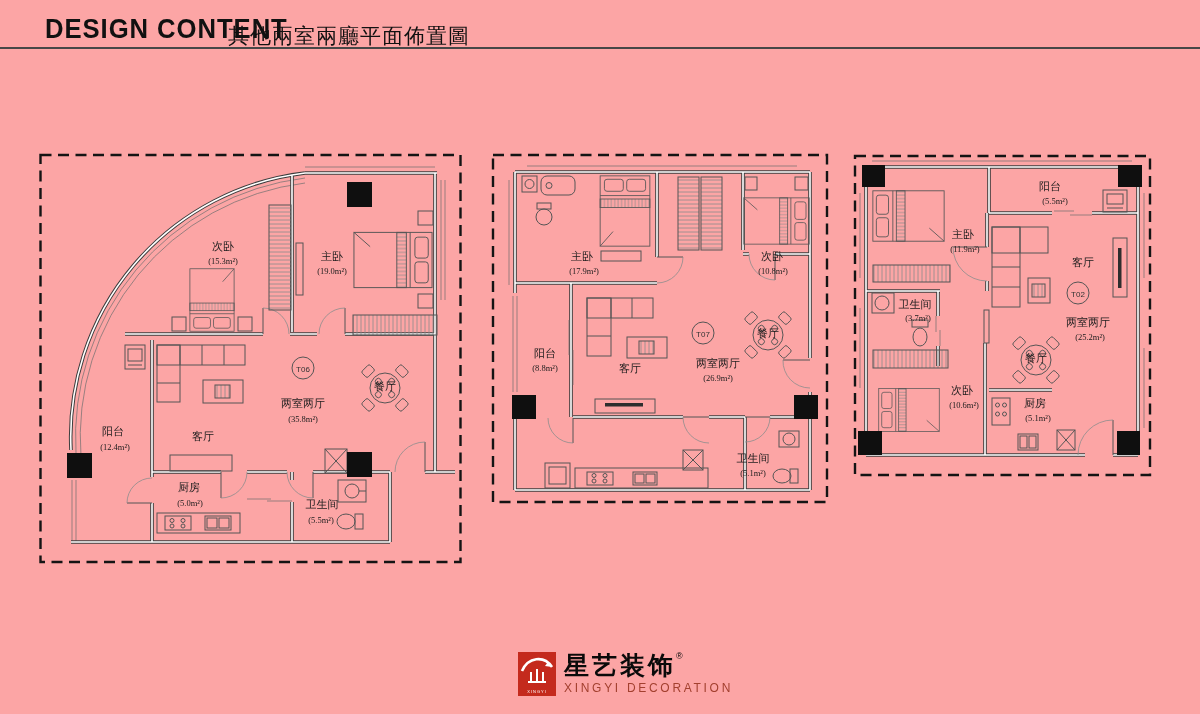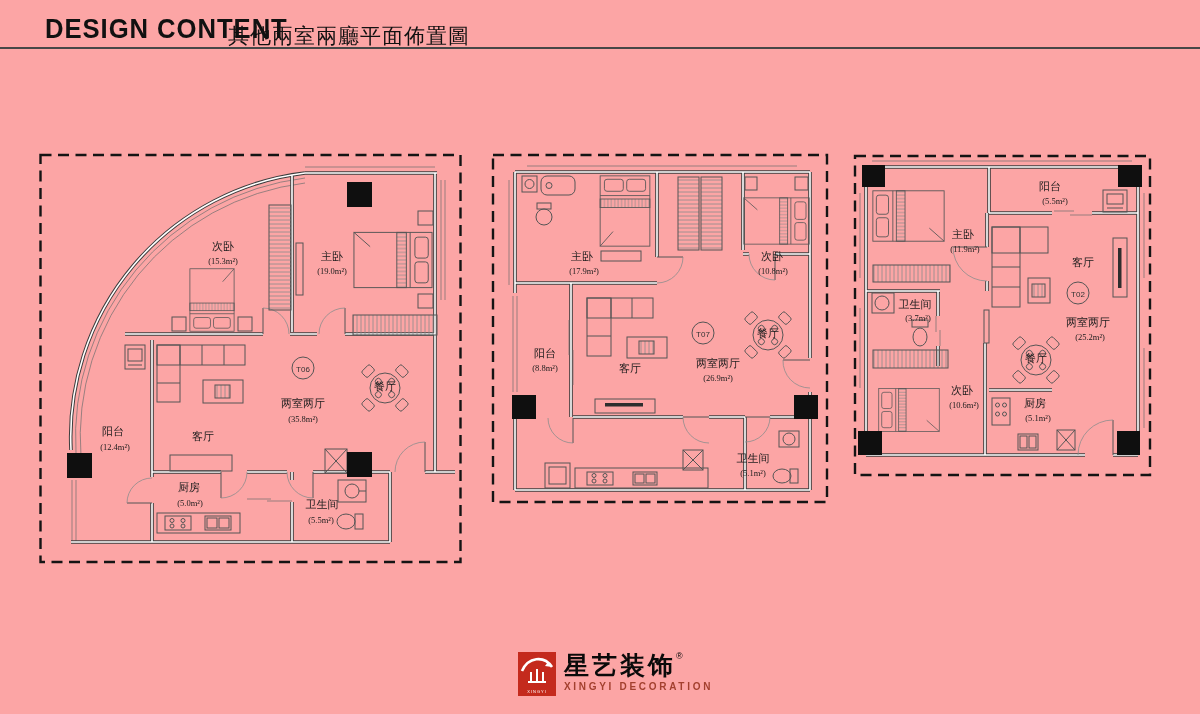--- a/index.html
+++ b/index.html
@@ -30,22 +30,22 @@
   
   #logo{position:absolute;left:518px;top:652px;display:flex;align-items:flex-start;}
   #logo .box{width:38px;height:44px;background:#c42a1d;position:relative;flex:none;}
   #logo .box svg{position:absolute;left:0;top:0;}
   #logo .box .xi{position:absolute;left:0;bottom:2px;width:100%;text-align:center;
                  font-size:4px;color:#fff;letter-spacing:1px;}
   #logo .txt{margin-left:8px;}
   #logo .zhrow{font-size:25px;font-weight:700;color:#0a0a0a;letter-spacing:3px;
                font-family:"Liberation Sans",sans-serif;line-height:1.1;white-space:nowrap;}
   #logo .zhrow sup{font-size:9px;font-weight:400;vertical-align:top;}
-  #logo .enrow{margin-top:1px;font-size:10px;letter-spacing:2.7px;color:#a3402f;
-               white-space:nowrap;font-weight:bold;}
+  #logo .enrow{margin-top:1px;font-size:12px;letter-spacing:2.7px;color:#a3402f;
+               white-space:nowrap;}
 </style>
 </head>
 <body>
 
 <div id="page">
 
   <svg width="0" height="0" style="position:absolute" aria-hidden="true">
     <defs>
       <pattern id="hh" width="6" height="4" patternUnits="userSpaceOnUse">
         <path d="M0 2 H6" stroke="#8a8a8a" stroke-width=".8"></path>

